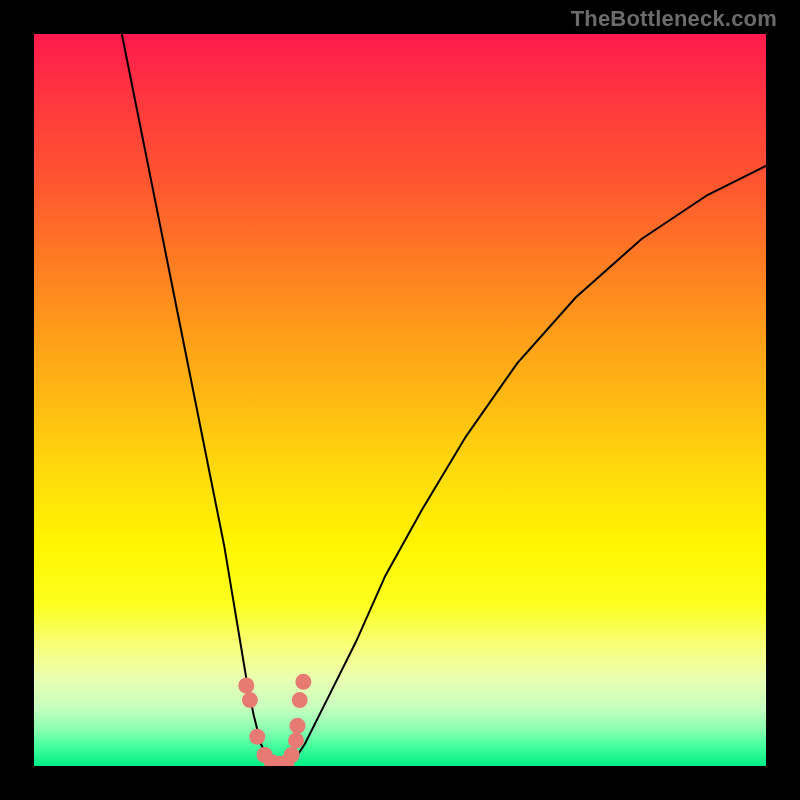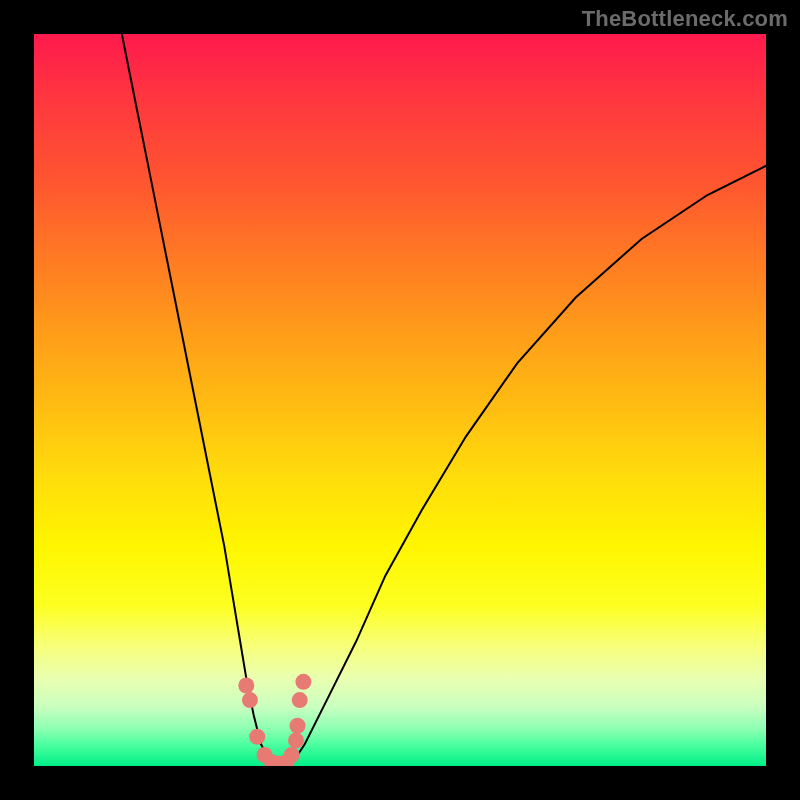--- a/index.html
+++ b/index.html
@@ -30,21 +30,21 @@
       #eaffb0 88%,
       #c8ffc0 92%,
       #8affb0 95%,
       #4effa0 97%,
       #00ef87 100%
     );
   }
   .watermark {
     position: absolute;
     top: 6px;
-    right: 12px;
+    right: 23px;
     font-family: Arial, Helvetica, sans-serif;
     font-size: 22px;
     font-weight: 600;
     color: #6b6b6b;
     letter-spacing: 0.2px;
   }
   svg.curves {
     position: absolute;
     left: 0;
     top: 0;

